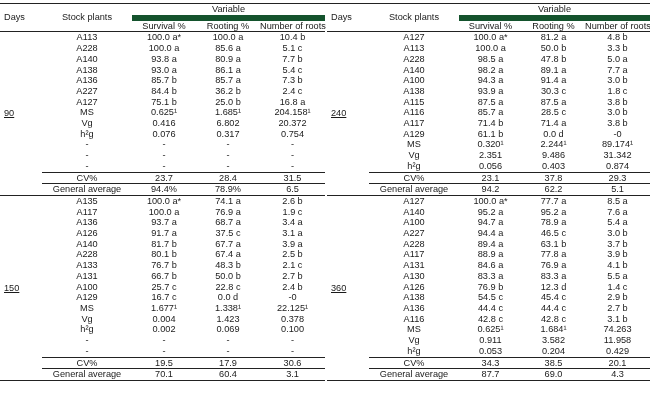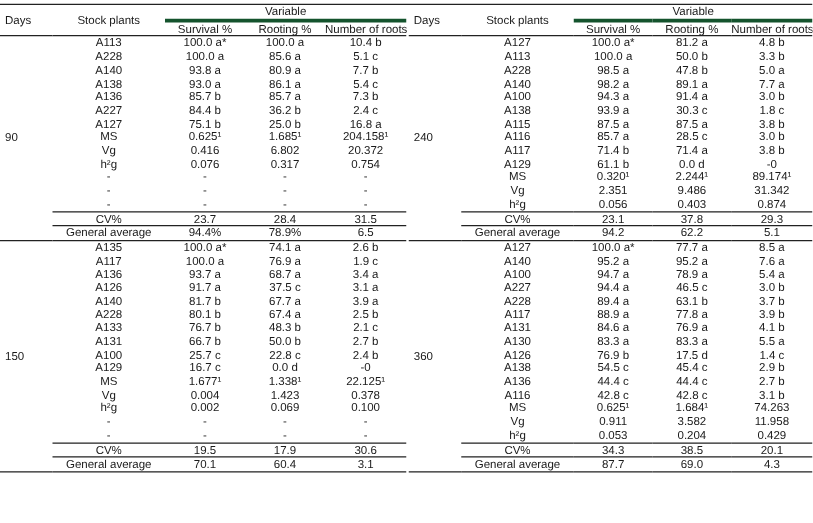--- a/index.html
+++ b/index.html
@@ -5,25 +5,25 @@
   html, body { margin:0; padding:0; background:#fff; }
   body { width:650px; height:418px; overflow:hidden; font-family:"Liberation Sans", sans-serif; color:#1a1a1a; font-size:9.2px; }
   .wrap { position:relative; width:650px; height:418px; }
   .topcut { position:absolute; top:0; left:0; width:650px; height:3px; border-bottom:1px solid #222; }
   table.t { position:absolute; top:4px; border-collapse:collapse; table-layout:fixed; }
   table.t td, table.t th { padding:0; height:10.7px; line-height:10.7px; text-align:center; font-weight:normal; white-space:nowrap; }
   .left { left:0; width:325px; }
   .right { left:327px; width:323px; }
   .c-days { width:42px; text-align:left !important; padding-left:4px !important; }
   .hdr1 td, .hdr2 td { height:10.5px; line-height:10.5px; }
-  .varhead { border-bottom:3px solid #14532d; }
+  .varhead { border-bottom:6px solid #14532d; }
   .hdr2 td { border-bottom:1px solid #222; }
   .cvrow td.m { border-top:1px solid #222; border-bottom:1px solid #222;margin-top:32px; }
   .garow td.m { border-bottom:1px solid #222; }
-  .dayscell { vertical-align:middle; }
+  .dayscell { vertical-align:middle;text-decoration:underline; }
 </style>
 </head>
 <body>
 
 <div class="wrap">
   <div class="topcut"></div>
 
   <table class="t left">
     <colgroup>
         <col style="width:42px">
@@ -399,21 +399,21 @@
         </tr>
         <tr>
           <td>A130</td>
           <td>83.3 a</td>
           <td>83.3 a</td>
           <td>5.5 a</td>
         </tr>
         <tr>
           <td>A126</td>
           <td>76.9 b</td>
-          <td>17.5 d</td>
+          <td>12.3 d</td>
           <td>1.4 c</td>
         </tr>
         <tr>
           <td>A138</td>
           <td>54.5 c</td>
           <td>45.4 c</td>
           <td>2.9 b</td>
         </tr>
         <tr>
           <td>A136</td>

